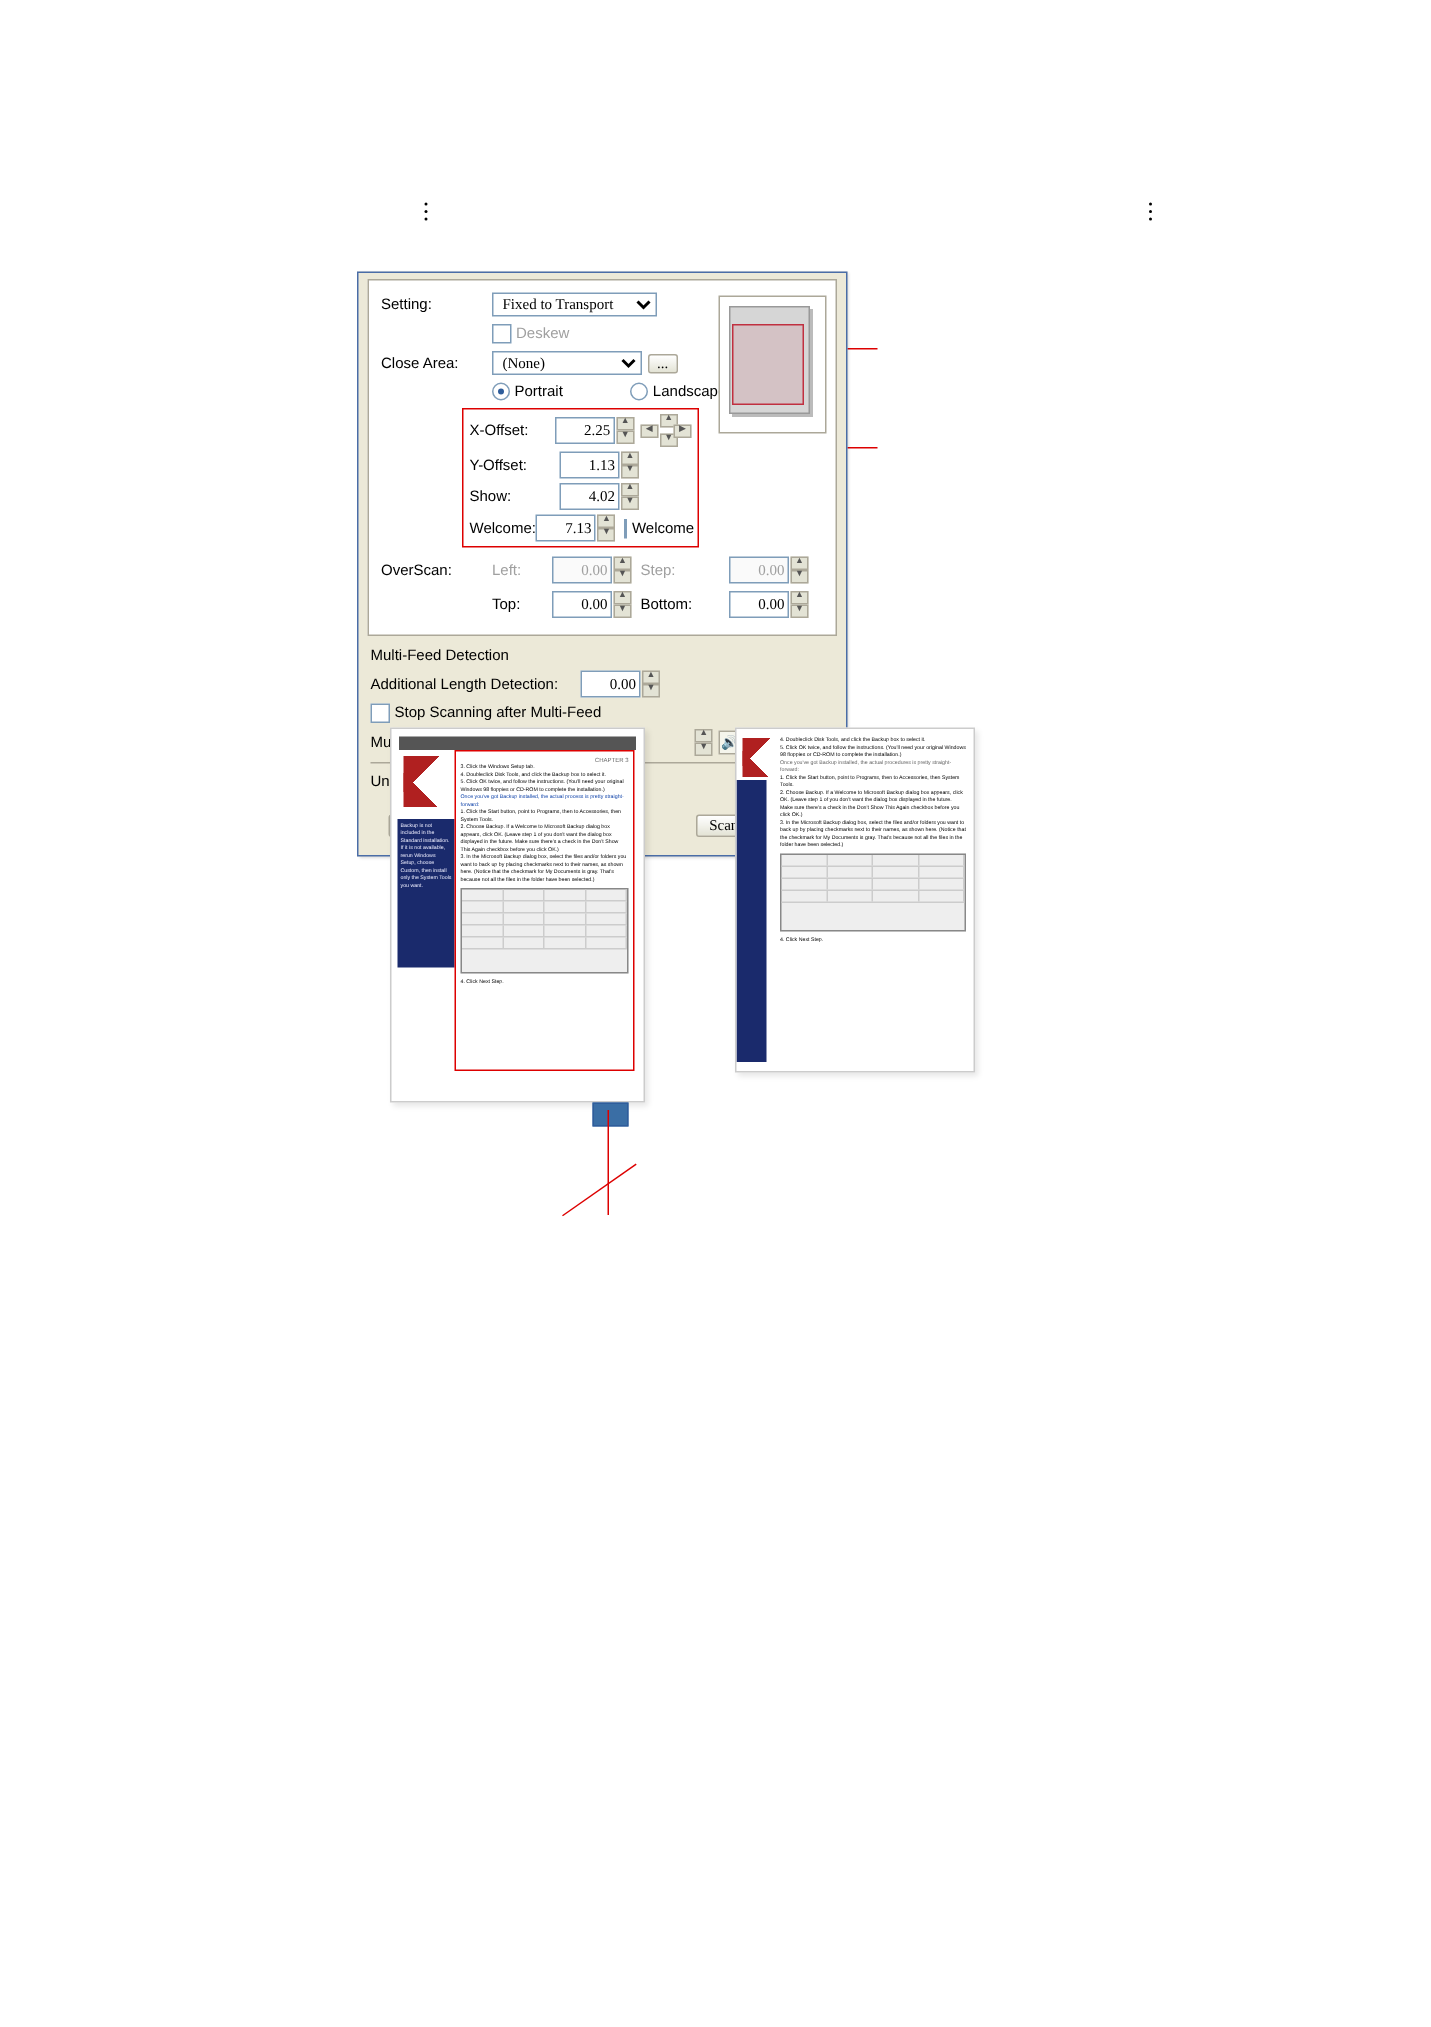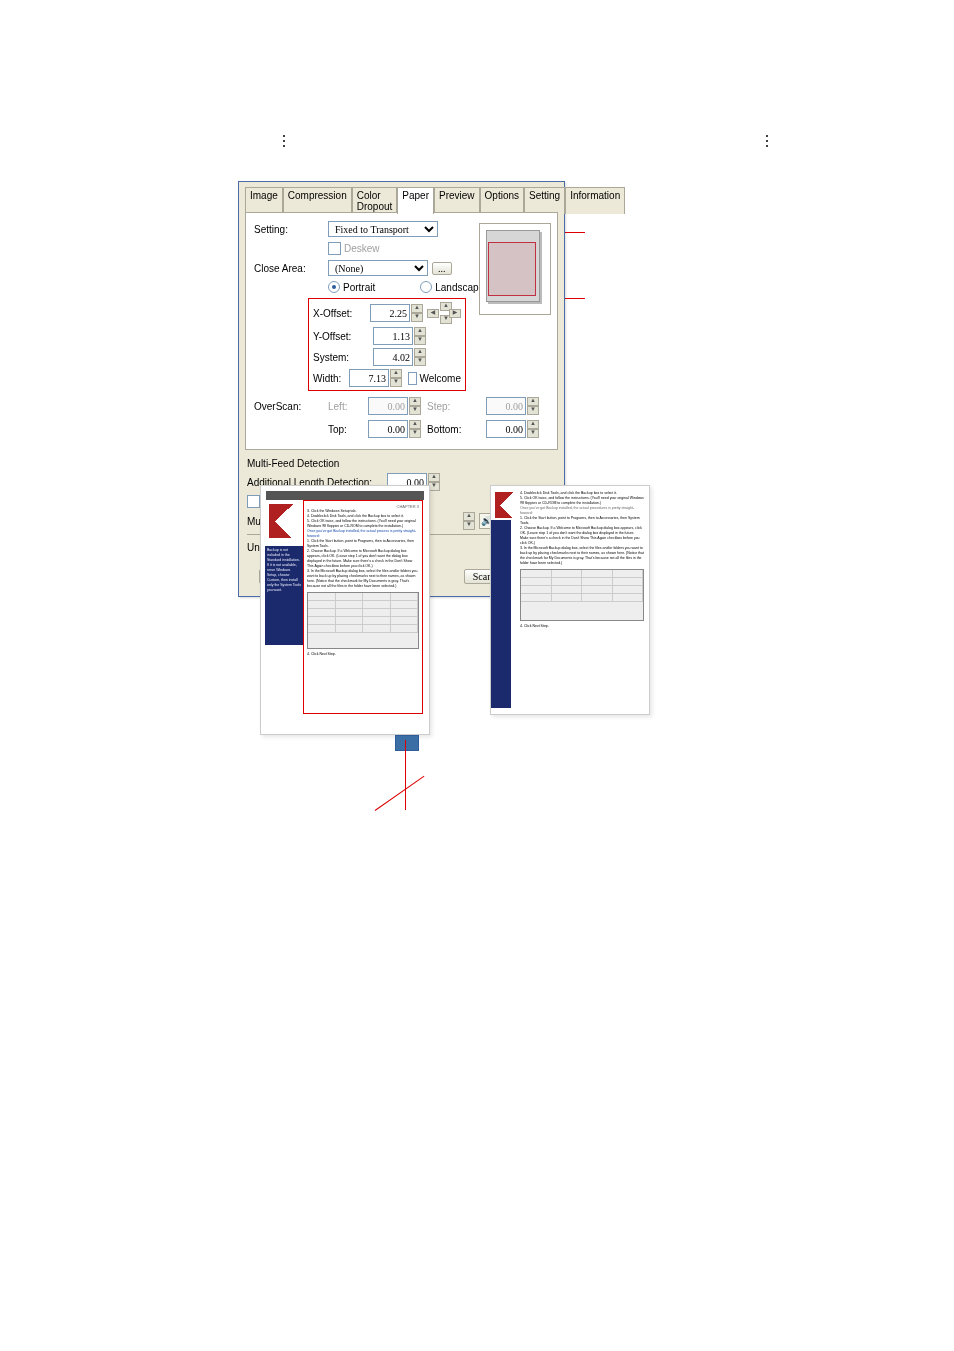--- a/index.html
+++ b/index.html
@@ -266,30 +266,20 @@
   <div class="dot" style="left:283px;top:145px"></div>
   <div class="dot" style="left:766px;top:135px"></div>
   <div class="dot" style="left:766px;top:140px"></div>
   <div class="dot" style="left:766px;top:145px"></div>
 
   <div class="callout" style="left:555px;top:232px;width:30px"></div>
   <div class="callout" style="left:555px;top:298px;width:30px"></div>
 
   <div class="dialog">
     <div class="client">
-      <div class="tabs">
-        <div class="tab">Image</div>
-        <div class="tab">Compression</div>
-        <div class="tab">Color Dropout</div>
-        <div class="tab active">Paper</div>
-        <div class="tab">Preview</div>
-        <div class="tab">Options</div>
-        <div class="tab">Setting</div>
-        <div class="tab">Information</div>
-      </div>
 
       <div class="tab-body">
 
         <div class="preview-pane">
           <div class="pg"></div>
           <div class="sel"></div>
         </div>
 
         <div class="row">
           <span class="lbl">Setting:</span>
@@ -341,31 +331,31 @@
             <span class="plbl">Y-Offset:</span>
             <span class="spinner">
               <input value="1.13" style="">
               <span class="spin-btns">
                   <div>▲</div>
                   <div>▼</div>
                 </span>
             </span>
           </div>
           <div class="param-row">
-            <span class="plbl">System:</span>
+            <span class="plbl">Show:</span>
             <span class="spinner">
               <input value="4.02" style="">
               <span class="spin-btns">
                   <div>▲</div>
                   <div>▼</div>
                 </span>
             </span>
           </div>
           <div class="param-row" style="margin-bottom:0">
-            <span class="plbl">Width:</span>
+            <span class="plbl">Welcome:</span>
             <span class="spinner">
               <input value="7.13" style="">
               <span class="spin-btns">
                   <div>▲</div>
                   <div>▼</div>
                 </span>
             </span>
             <span style="margin-left:6px" class="chk"></span>
             <span>Welcome</span>
           </div>

